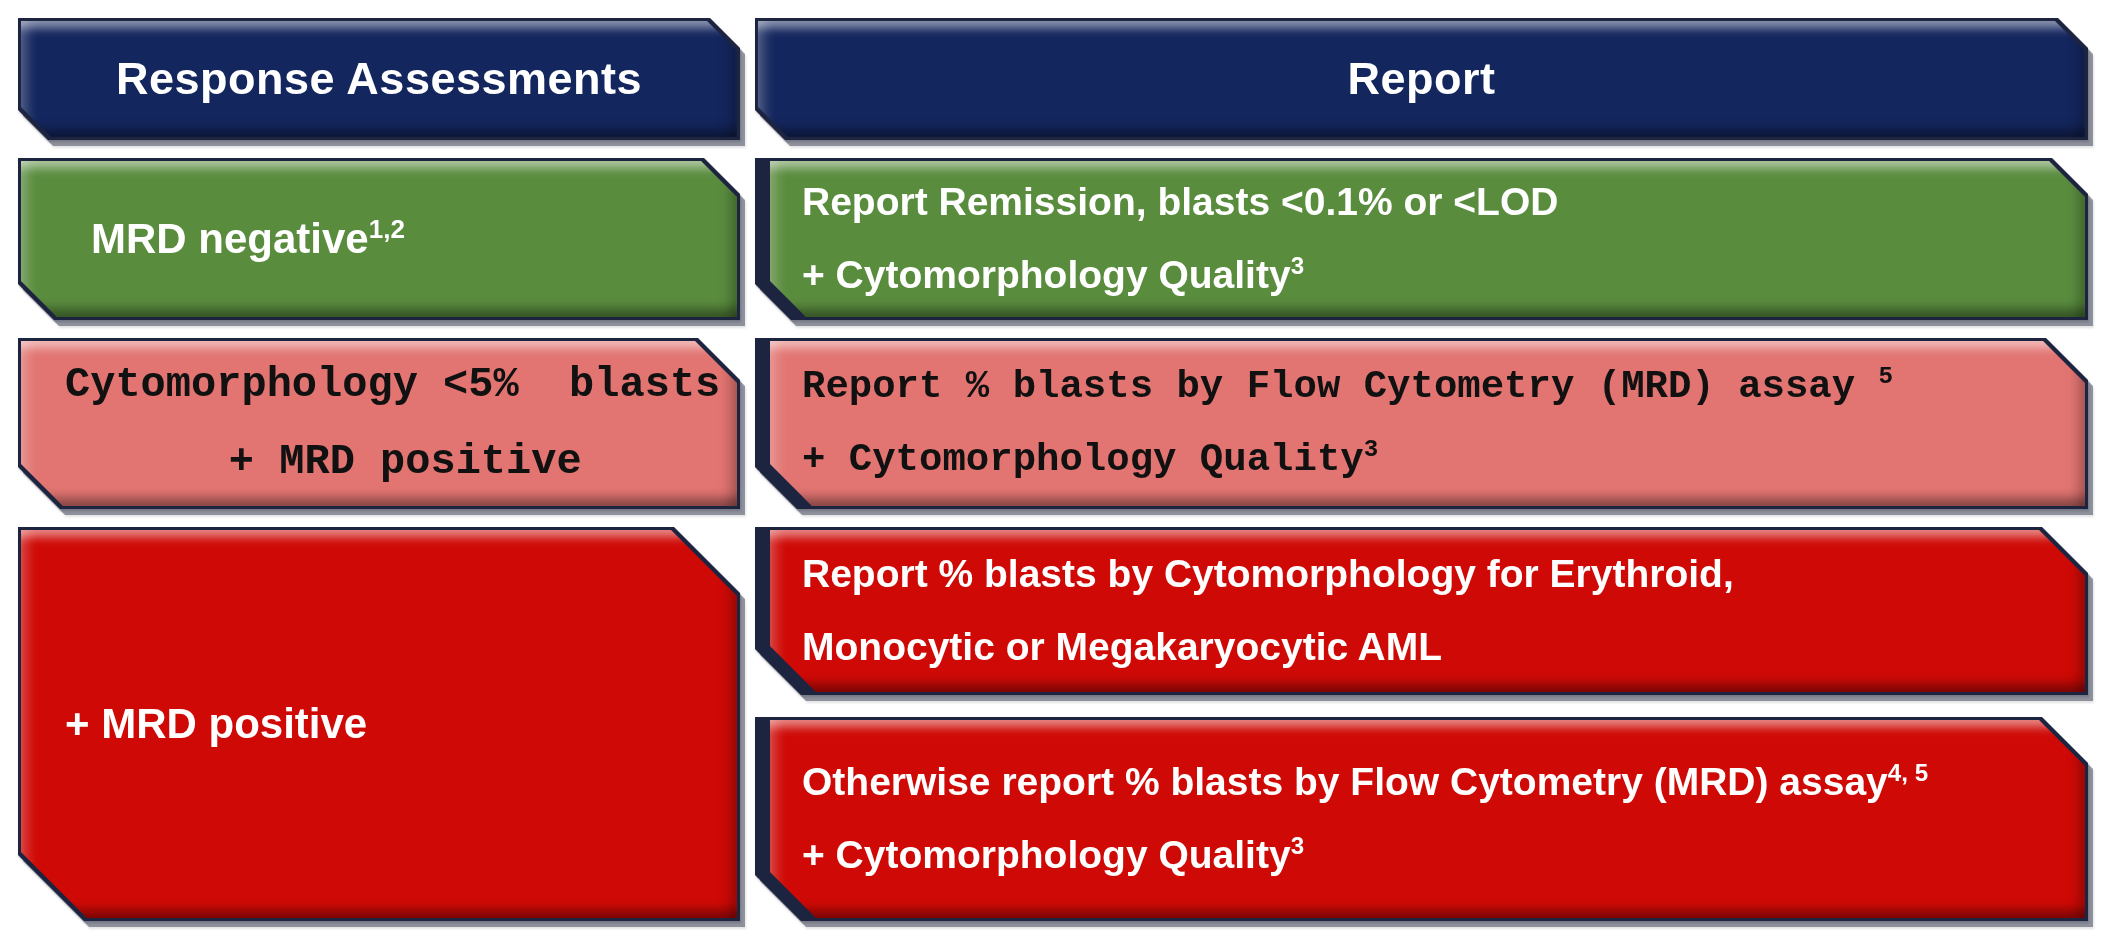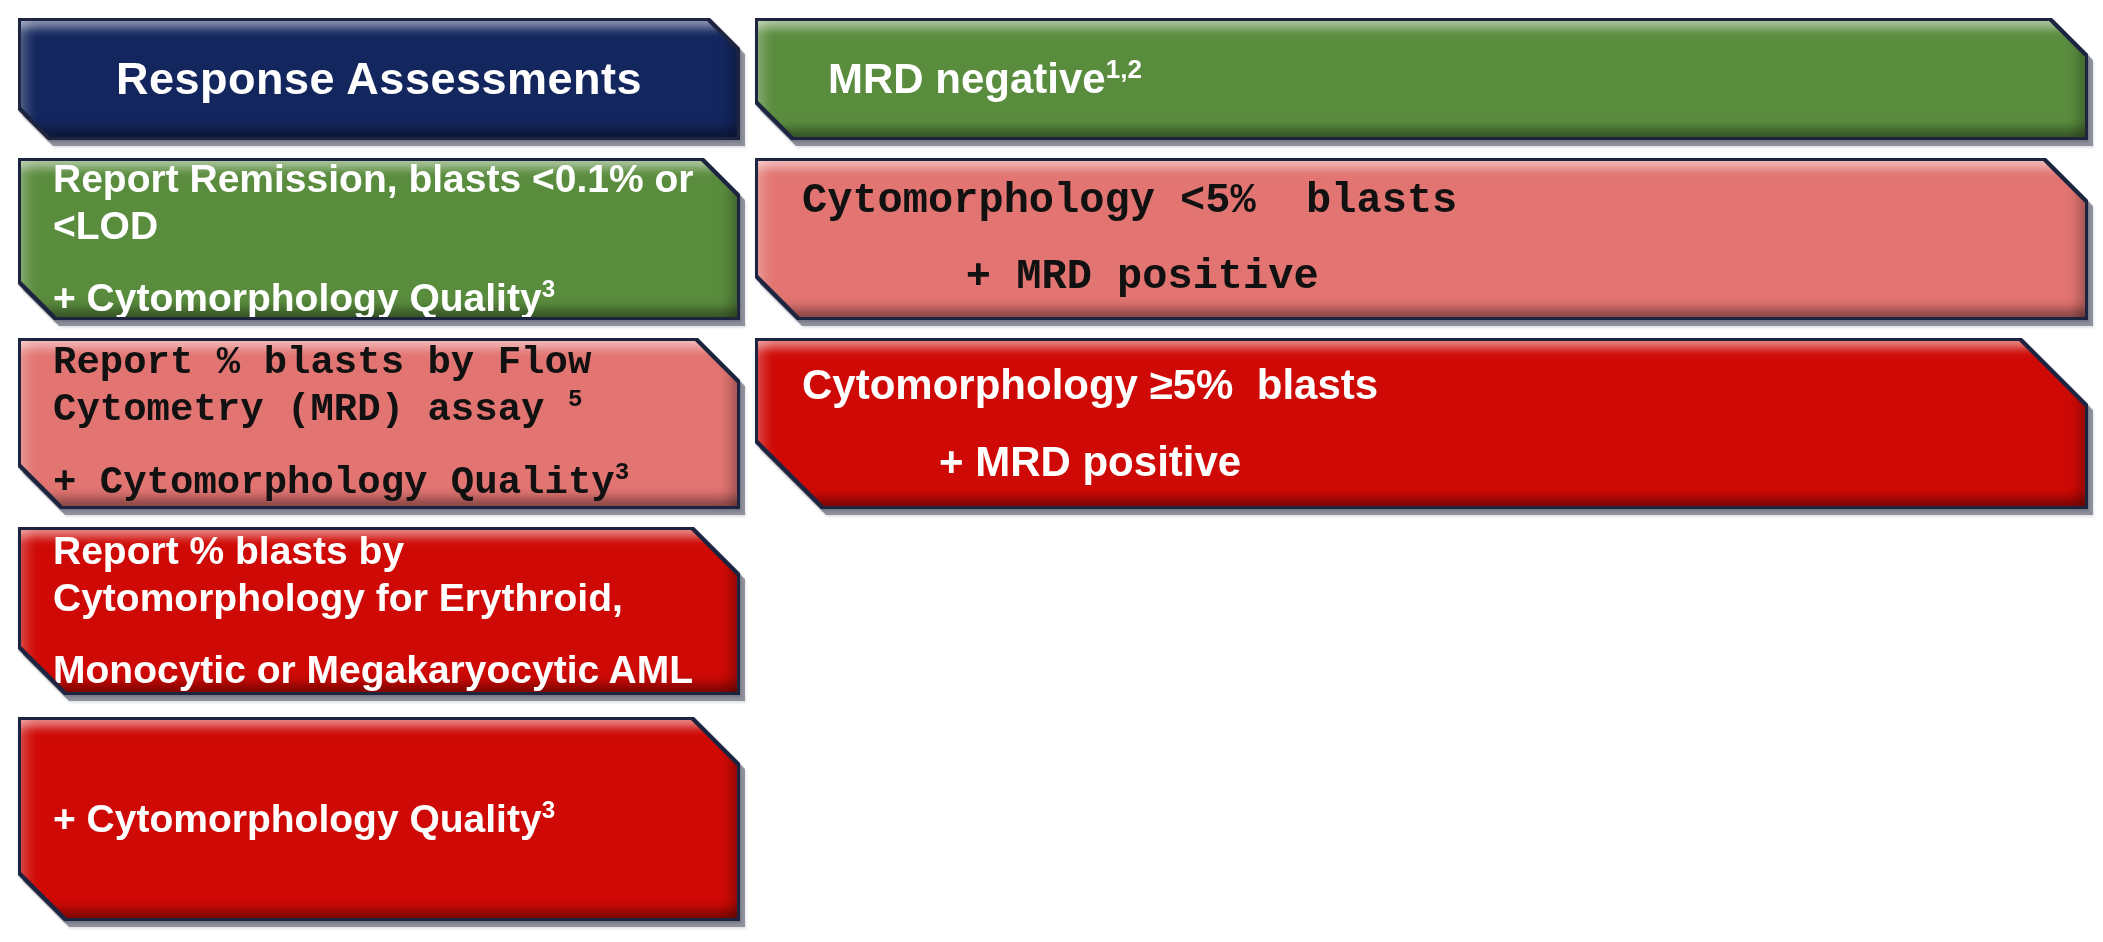--- a/index.html
+++ b/index.html
@@ -63,21 +63,21 @@
 
   .header-box { --snip: 30px; }
   .header-box .sf { align-items: center; }
   .header-box .line { font-size: 45px; font-weight: 700; letter-spacing: 0.5px; }
 
   .cell-left  .line { font-size: 42px; font-weight: 700; text-align: center; }
   .cell-right .line { font-size: 39px; font-weight: 700; }
 
   .pad-green-left .sf { padding-left: 70px; }
   .pad-std-left   .sf { padding-left: 44px; }
-  .pad-right      .sf { padding-left: 32px; padding-right: 24px; }
+  .pad-right      .sf { padding-left: 32px; padding-right: 24px; margin-left: 12px; }
 
   .box-green { --snip: 36px; }
   .box-pink  { --snip: 42px; }
   .box-red-small { --snip: 46px; }
   .box-red-big   { --snip: 66px; }
 
   
   .stack {
     display: flex;
     flex-direction: column;
@@ -93,20 +93,27 @@
 <div id="diagram">
 
   <div class="shape navy header-box">
     <div class="sb">
         <div class="sf">
       <div class="line t-light">Response Assessments</div>
     </div>
       </div>
   </div>
 
+  <div class="shape navy header-box">
+    <div class="sb">
+        <div class="sf">
+      <div class="line t-light">Report</div>
+    </div>
+      </div>
+  </div>
 
   <div class="shape green box-green cell-left pad-green-left">
     <div class="sb">
         <div class="sf">
       <div class="lines">
         <div class="line t-light"><span>MRD negative</span><sup>1,2</sup></div>
       </div>
     </div>
       </div>
   </div>
@@ -141,21 +148,20 @@
         <div class="line t-dark"><span>+ Cytomorphology Quality</span><sup>3</sup></div>
       </div>
     </div>
       </div>
   </div>
 
   <div class="shape red box-red-big cell-left pad-std-left">
     <div class="sb">
         <div class="sf">
       <div class="lines">
-        <div class="line t-light"><span>Cytomorphology ≥5%  blasts</span></div>
         <div class="line t-light"><span>+ MRD positive</span></div>
       </div>
     </div>
       </div>
   </div>
 
   <div class="stack">
     <div class="shape red box-red-small cell-right pad-right top">
       <div class="sb">
           <div class="sf">
@@ -164,20 +170,21 @@
           <div class="line t-light"><span>Monocytic or Megakaryocytic AML</span></div>
         </div>
       </div>
         </div>
     </div>
 
     <div class="shape red box-red-small cell-right pad-right bottom">
       <div class="sb">
           <div class="sf">
         <div class="lines">
+          <div class="line t-light"><span>Otherwise report % blasts by Flow Cytometry (MRD) assay</span><sup>4, 5</sup></div>
           <div class="line t-light"><span>+ Cytomorphology Quality</span><sup>3</sup></div>
         </div>
       </div>
         </div>
     </div>
   </div>
 
 </div>
 
 </body></html>

